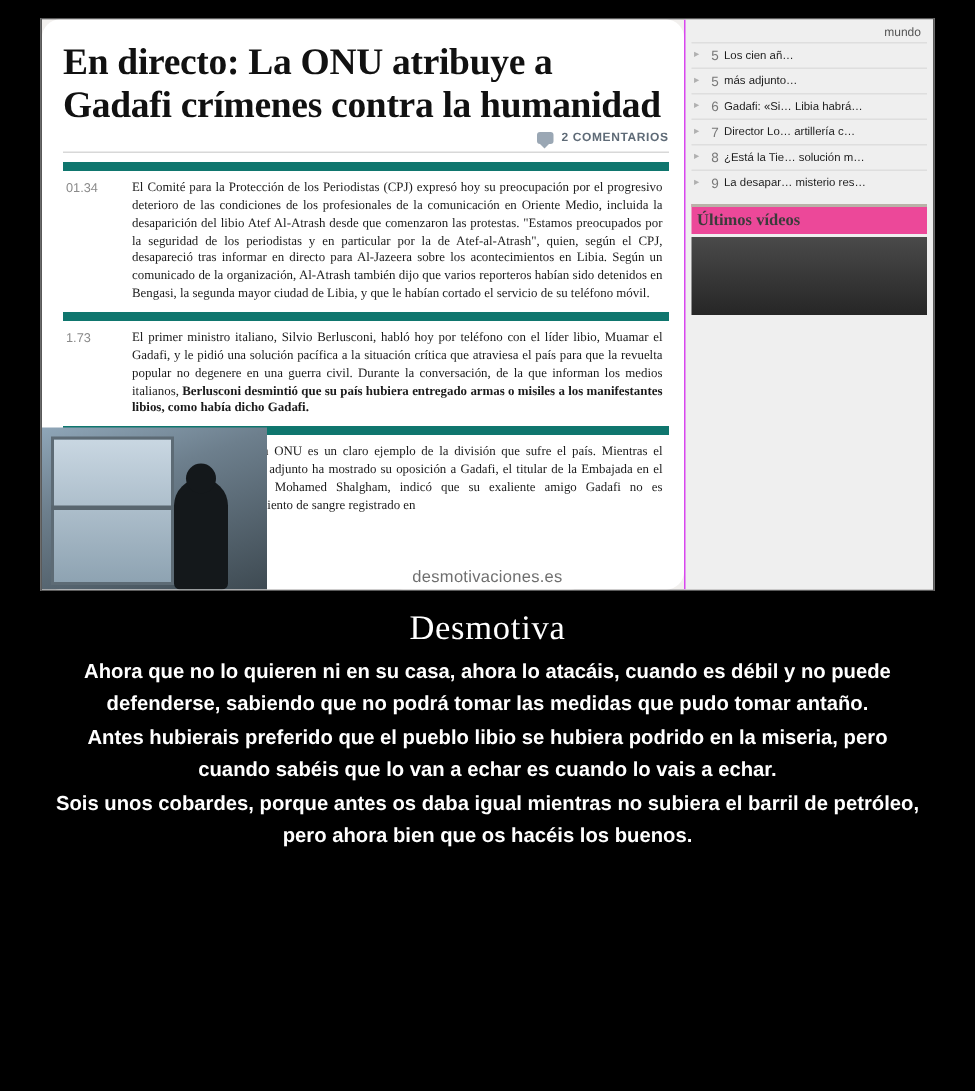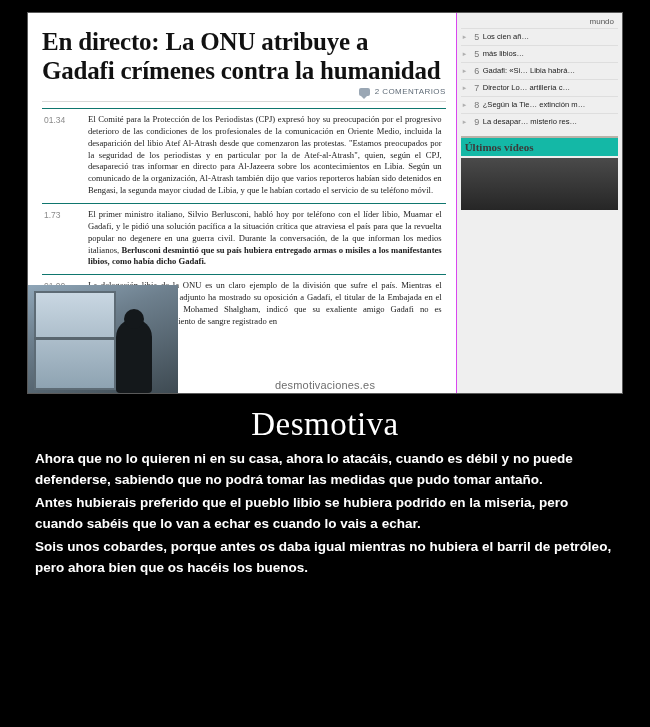--- a/index.html
+++ b/index.html
@@ -43,20 +43,21 @@
     display: flex;
   }
 
   
   .article-col {
     width: 72%;
     padding: 8px 10px 0 14px;
     box-sizing: border-box;
     background: #ffffff;
     position: relative;
+    border-radius: 12px;
   }
   .headline {
     font-family: "Liberation Serif", serif;
     font-size: 25px;
     line-height: 1.16;
     font-weight: bold;
     color: #111;
     letter-spacing: -0.2px;
     margin: 6px 0 2px 0;
   }
@@ -78,28 +79,28 @@
   .comments-row .bubble:after{
     content:"";
     position:absolute;
     bottom:-3px; left:2px;
     border-left:3px solid transparent;
     border-right:3px solid transparent;
     border-top:3px solid #9aa7b4;
   }
   .comments-label {
     font-size: 8px;
-    font-weight: normal;
+    font-weight: bold;
     color: #5f6b77;
     letter-spacing: .4px;
   }
 
   .entry {
     display: flex;
-    border-top: 1px solid #0f766e;
+    border-top: 6px solid #0f766e;
     padding: 5px 0 6px 0;
   }
   .entry:first-of-type { border-top: 1px solid #cfcfcf; }
   .entry-time {
     width: 46px;
     flex: 0 0 46px;
     font-size: 8.5px;
     color: #8a8a8a;
     font-family: "Liberation Sans", sans-serif;
     padding-top: 1px;
@@ -191,21 +192,21 @@
     flex: 1;
     font-size: 7.6px;
     line-height: 1.25;
     color: #1b1b1b;
     overflow: hidden;
     white-space: nowrap;
     text-overflow: clip;
   }
   .side-header {
     margin-top: 6px;
-    background: #14b8a6;
+    background: #ec4899;
     border-top: 2px solid #b9b2a8;
     font-family: "Liberation Serif", serif;
     font-weight: bold;
     font-size: 11px;
     color: #3b3b3b;
     padding: 3px 4px;
   }
   .side-thumb {
     height: 52px;
     background: linear-gradient(180deg,#4a4a4a,#262626);
@@ -223,29 +224,30 @@
     padding: 2px 14px;
     font-size: 11px;
     color: #6f6f6f;
     letter-spacing: .2px;
     white-space: nowrap;
   }
 
   
   .title {
     font-family: "Liberation Serif", serif;
-    font-size: 33px;
+    font-size: 23px;
     font-weight: normal;
     color: #ffffff;
     margin: 12px 0 6px 0;
     letter-spacing: .5px;
     text-align: center;
   }
   .caption {
     width: 580px;
+    text-align: center;
     font-size: 13.5px;
     line-height: 1.55;
     color: #ffffff;
     font-weight: bold;
     font-family: "Liberation Sans", sans-serif;
   }
   .caption p { margin: 0 0 2px 0; }
 </style>
 </head>
 <body>
@@ -291,36 +293,36 @@
         <div class="side-top-word">mundo</div>
 
         <div class="rank-item">
           <span class="rank-arrow">▸</span>
           <span class="rank-num">5</span>
           <span class="rank-text">Los cien añ…</span>
         </div>
         <div class="rank-item">
           <span class="rank-arrow">▸</span>
           <span class="rank-num">5</span>
-          <span class="rank-text">más libios…</span>
+          <span class="rank-text">más adjunto…</span>
         </div>
         <div class="rank-item">
           <span class="rank-arrow">▸</span>
           <span class="rank-num">6</span>
           <span class="rank-text">Gadafi: «Si… Libia habrá…</span>
         </div>
         <div class="rank-item">
           <span class="rank-arrow">▸</span>
           <span class="rank-num">7</span>
           <span class="rank-text">Director Lo… artillería c…</span>
         </div>
         <div class="rank-item">
           <span class="rank-arrow">▸</span>
           <span class="rank-num">8</span>
-          <span class="rank-text">¿Según la Tie… extinción m…</span>
+          <span class="rank-text">¿Está la Tie… solución m…</span>
         </div>
         <div class="rank-item">
           <span class="rank-arrow">▸</span>
           <span class="rank-num">9</span>
           <span class="rank-text">La desapar… misterio res…</span>
         </div>
 
         <div class="side-header">Últimos vídeos</div>
         <div class="side-thumb"></div>
       </div>
@@ -328,16 +330,16 @@
     </div>
 
     <div class="watermark">desmotivaciones.es</div>
   </div>
 
   <div class="title">Desmotiva</div>
 
   <div class="caption">
     <p>Ahora que no lo quieren ni en su casa, ahora lo atacáis, cuando es débil y no puede defenderse, sabiendo que no podrá tomar las medidas que pudo tomar antaño.</p>
     <p>Antes hubierais preferido que el pueblo libio se hubiera podrido en la miseria, pero cuando sabéis que lo van a echar es cuando lo vais a echar.</p>
-    <p>Sois unos cobardes, porque antes os daba igual mientras no hubiera el barril de petróleo, pero ahora bien que os hacéis los buenos.</p>
+    <p>Sois unos cobardes, porque antes os daba igual mientras no subiera el barril de petróleo, pero ahora bien que os hacéis los buenos.</p>
   </div>
 
 </div>
 
 </body></html>

